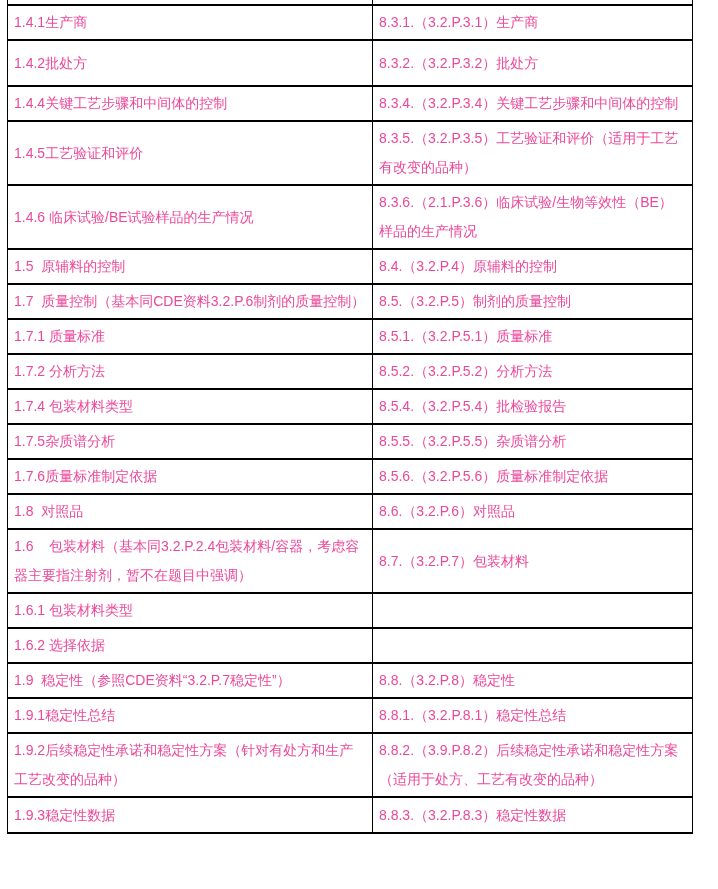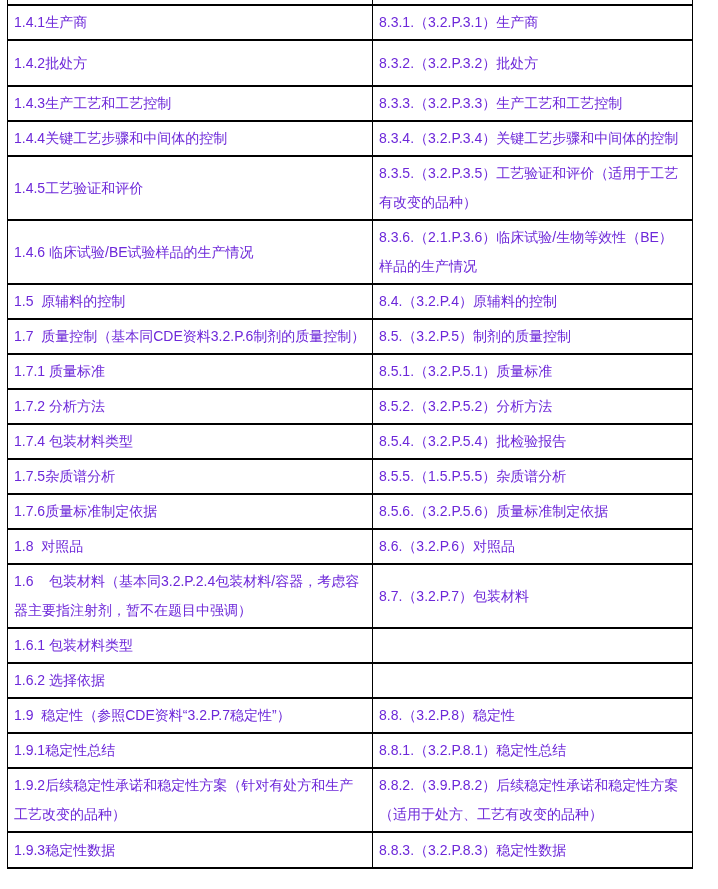--- a/index.html
+++ b/index.html
@@ -26,21 +26,21 @@
   }
   col.left-col  { width: 365px; }
   col.right-col { width: 320px; }
   td {
     border: 1px solid #000000;
     border-top: 2px solid #000000;
     border-bottom: 2px solid #000000;
     padding: 2px 6px;
     font-size: 14px;
     line-height: 29px;
-    color: #6d28d9;
+    color: #ec4899;
     vertical-align: middle;
     white-space: pre-wrap;
     overflow: hidden;
     word-break: break-all;
   }
   tr.dummy td { border-top: 2px solid #000; border-bottom: 2px solid #000; }
 </style>
 </head>
 <body>
 
@@ -55,24 +55,20 @@
           <td></td>
           <td></td>
         </tr>
       <tr style="height:33px">
           <td>1.4.1生产商</td>
           <td>8.3.1.（3.2.P.3.1）生产商</td>
         </tr>
       <tr style="height:46px">
           <td>1.4.2批处方</td>
           <td>8.3.2.（3.2.P.3.2）批处方</td>
-        </tr>
-      <tr style="height:35px">
-          <td>1.4.3生产工艺和工艺控制</td>
-          <td>8.3.3.（3.2.P.3.3）生产工艺和工艺控制</td>
         </tr>
       <tr style="height:35px">
           <td>1.4.4关键工艺步骤和中间体的控制</td>
           <td>8.3.4.（3.2.P.3.4）关键工艺步骤和中间体的控制</td>
         </tr>
       <tr style="height:56px">
           <td>1.4.5工艺验证和评价</td>
           <td>8.3.5.（3.2.P.3.5）工艺验证和评价（适用于工艺有改变的品种）</td>
         </tr>
       <tr style="height:60px">
@@ -94,21 +90,21 @@
       <tr style="height:35px">
           <td>1.7.2 分析方法</td>
           <td>8.5.2.（3.2.P.5.2）分析方法</td>
         </tr>
       <tr style="height:35px">
           <td>1.7.4 包装材料类型</td>
           <td>8.5.4.（3.2.P.5.4）批检验报告</td>
         </tr>
       <tr style="height:35px">
           <td>1.7.5杂质谱分析</td>
-          <td>8.5.5.（1.5.P.5.5）杂质谱分析</td>
+          <td>8.5.5.（3.2.P.5.5）杂质谱分析</td>
         </tr>
       <tr style="height:34px">
           <td>1.7.6质量标准制定依据</td>
           <td>8.5.6.（3.2.P.5.6）质量标准制定依据</td>
         </tr>
       <tr style="height:30px">
           <td>1.8  对照品</td>
           <td>8.6.（3.2.P.6）对照品</td>
         </tr>
       <tr style="height:57px">

